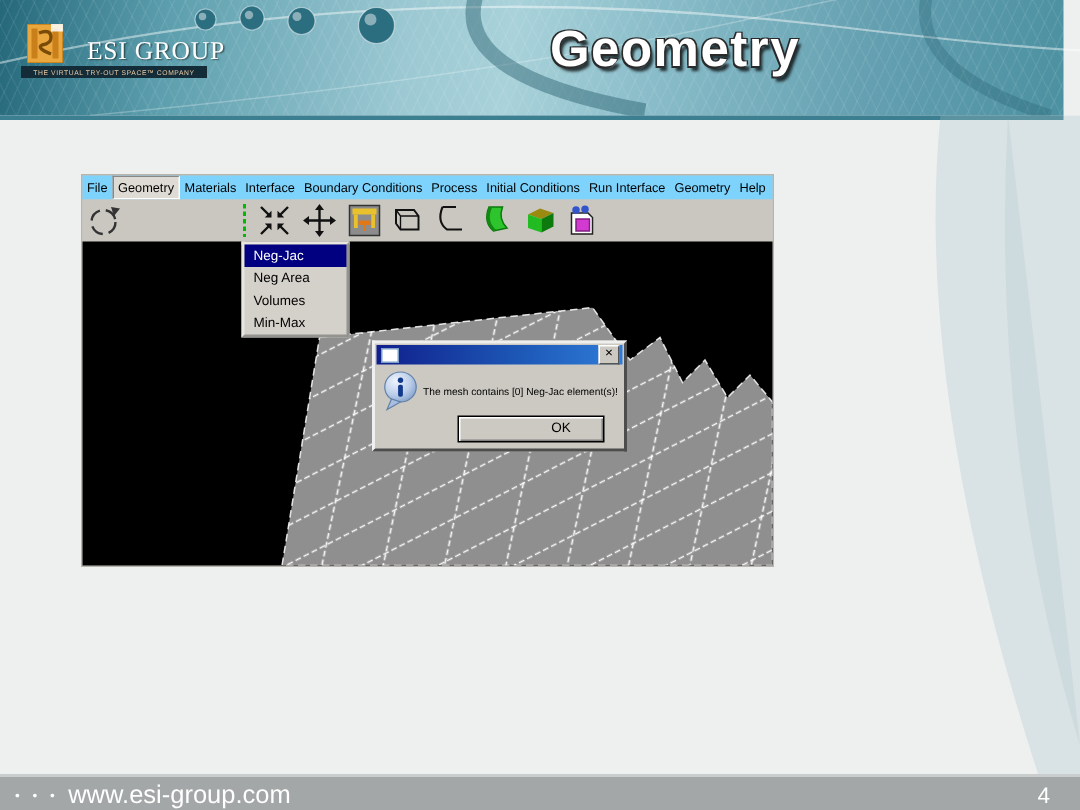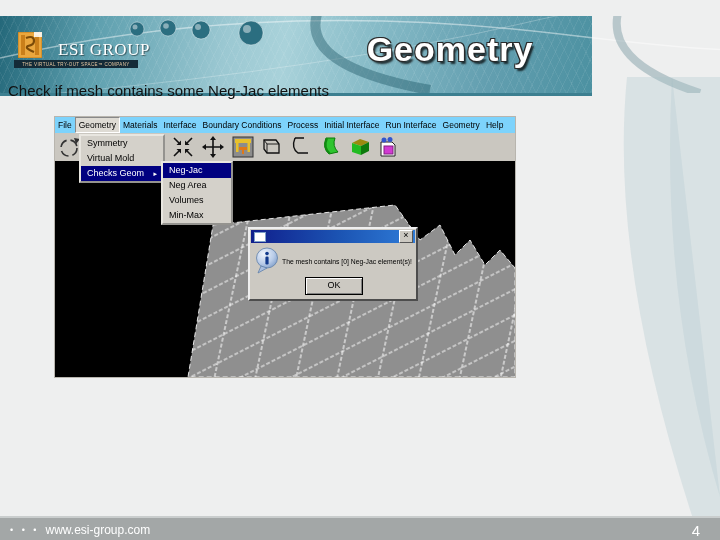--- a/index.html
+++ b/index.html
@@ -1,20 +1,20 @@
 <!DOCTYPE html>
 <html><head>
 <meta charset="utf-8">
 <style>
   html,body{margin:0;padding:0;}
   #slide{position:relative;width:720px;height:540px;overflow:hidden;
     background:#eeefef;font-family:"Liberation Sans",sans-serif;}
 
   
-  #header{position:absolute;left:0;top:16px;width:592px;height:77px;
+  #header{position:absolute;left:0;top:0;width:709px;height:77px;
     background:
       repeating-linear-gradient(115deg, rgba(255,255,255,.07) 0 1px, transparent 1px 7px),
       repeating-linear-gradient(63deg, rgba(255,255,255,.06) 0 1px, transparent 1px 9px),
       linear-gradient(97deg,#24687a 0%,#5d9fae 16%,#9bc8d2 38%,#a9d2da 48%,#88bcc8 62%,#639fb0 82%,#4c91a1 100%);
     border-bottom:3px solid #3c7f90;}
   #header-decor{position:absolute;left:0;top:0;}
   .slide-title{position:absolute;left:260px;top:14px;width:380px;text-align:center;
     font-size:34px;font-weight:bold;color:#fff;letter-spacing:1px;
     text-shadow:-1px -1px 0 #2a2a2a,1px -1px 0 #2a2a2a,-1px 1px 0 #2a2a2a,2px 3px 2px rgba(0,0,0,.75);}
   
@@ -60,27 +60,27 @@
     background:linear-gradient(90deg,#101f8c 0%,#1c55b4 55%,#2f7cd8 100%);
     display:flex;align-items:center;padding:0 2px;}
   #dlg-sysico{width:10px;height:8px;background:#fff;border:1px solid #7da0c8;margin-left:1px;}
   #dlg-close{margin-left:auto;width:12px;height:11px;background:#ccc9c2;
     border:1px solid;border-color:#fff #555 #555 #fff;font-size:9px;line-height:9px;
     text-align:center;color:#000;}
   #dlg-body{position:absolute;left:4px;top:18px;right:4px;height:28px;display:flex;align-items:center;}
   #dlg-msg{flex:1;font-size:6.8px;color:#000;text-align:center;padding-left:2px;}
   #dlg-ok{position:absolute;left:55px;top:48px;width:56px;height:16px;background:#ccc9c2;
     border:1px solid #000;box-shadow:inset 1px 1px 0 #fff,inset -1px -1px 0 #808080;
-    font-size:9px;text-align:center;line-height:14px;font-family:"Liberation Sans",sans-serif;}
+    font-size:9px;text-align:center;line-height:14px;font-family:"Liberation Sans",sans-serif;padding-left:40px;}
 
   
   #footer{position:absolute;left:0;top:516px;width:720px;height:24px;background:#a3a7a7;
     border-top:2px solid #c9cdcd;display:flex;align-items:center;color:#fff;}
   #footer .dots{font-size:9px;letter-spacing:3px;margin-left:10px;}
-  #footer .url{font-size:12px;margin-left:6px;}
+  #footer .url{font-size:17px;margin-left:6px;}
   #footer .page-num{margin-left:auto;margin-right:20px;font-size:15px;}
 </style>
 </head>
 <body>
 
 <div id="slide">
 
   <div id="header">
     <svg id="header-decor" width="720" height="77" viewBox="0 0 720 77">
       <path d="M0 42 Q 260 -18 560 18 T 720 10" fill="none" stroke="rgba(255,255,255,.45)" stroke-width="1.5"></path>
@@ -114,32 +114,31 @@
     </div>
 
     <div class="slide-title">Geometry</div>
   </div>
 
   <svg id="body-curve" width="720" height="463" viewBox="0 0 720 463">
     <path d="M627 0 Q 608 190 700 463 L 720 463 L 720 0 Z" fill="rgba(170,195,203,.30)"></path>
     <path d="M672 0 Q 660 220 720 420 Z" fill="rgba(150,185,195,.18)"></path>
   </svg>
 
-  <div class="subtitle">Check if mesh contains some Neg-Jac elements</div>
 
   <div id="appwin">
 
     <div id="menubar">
       <span class="menu-item">File</span>
       <span class="menu-item active">Geometry</span>
       <span class="menu-item">Materials</span>
       <span class="menu-item">Interface</span>
       <span class="menu-item">Boundary Conditions</span>
       <span class="menu-item">Process</span>
-      <span class="menu-item">Initial Interface</span>
+      <span class="menu-item">Initial Conditions</span>
       <span class="menu-item">Run Interface</span>
       <span class="menu-item">Geometry</span>
       <span class="menu-item">Help</span>
     </div>
 
     <div id="toolbar">
       <svg class="tb-ico" style="left:2px" viewBox="0 0 24 24">
         <circle cx="12" cy="13" r="8" fill="none" stroke="#333" stroke-width="1.6" stroke-dasharray="9 4"></circle>
         <polygon points="17,3 23,4 19,9" fill="#333"></polygon>
       </svg>
@@ -206,32 +205,20 @@
         </defs>
         <g clip-path="url(#meshclip)">
           <rect x="0" y="0" width="460" height="216" fill="#8f8f8f"></rect>
           <rect x="0" y="0" width="460" height="216" fill="url(#mv)" opacity=".95"></rect>
           <rect x="0" y="0" width="460" height="216" fill="url(#md)" opacity=".95"></rect>
         </g>
         <polygon points="158,64 340,44 365,79 385,64 400,94 415,79 430,104 445,89 460,107 460,216 133,216" fill="none" stroke="#ffffff" stroke-width="1" stroke-dasharray="5 3" opacity=".85"></polygon>
       </svg>
     </div>
 
-    <div class="popup" id="geom-menu">
-      <div class="pop-item">
-        <span>Symmetry</span>
-      </div>
-      <div class="pop-item">
-        <span>Virtual Mold</span>
-      </div>
-      <div class="pop-item hl">
-        <span>Checks Geom</span>
-        <span class="sub-arrow">▸</span>
-      </div>
-    </div>
 
     <div class="popup" id="checks-menu">
       <div class="pop-item hl">
         <span>Neg-Jac</span>
       </div>
       <div class="pop-item">
         <span>Neg Area</span>
       </div>
       <div class="pop-item">
         <span>Volumes</span>

